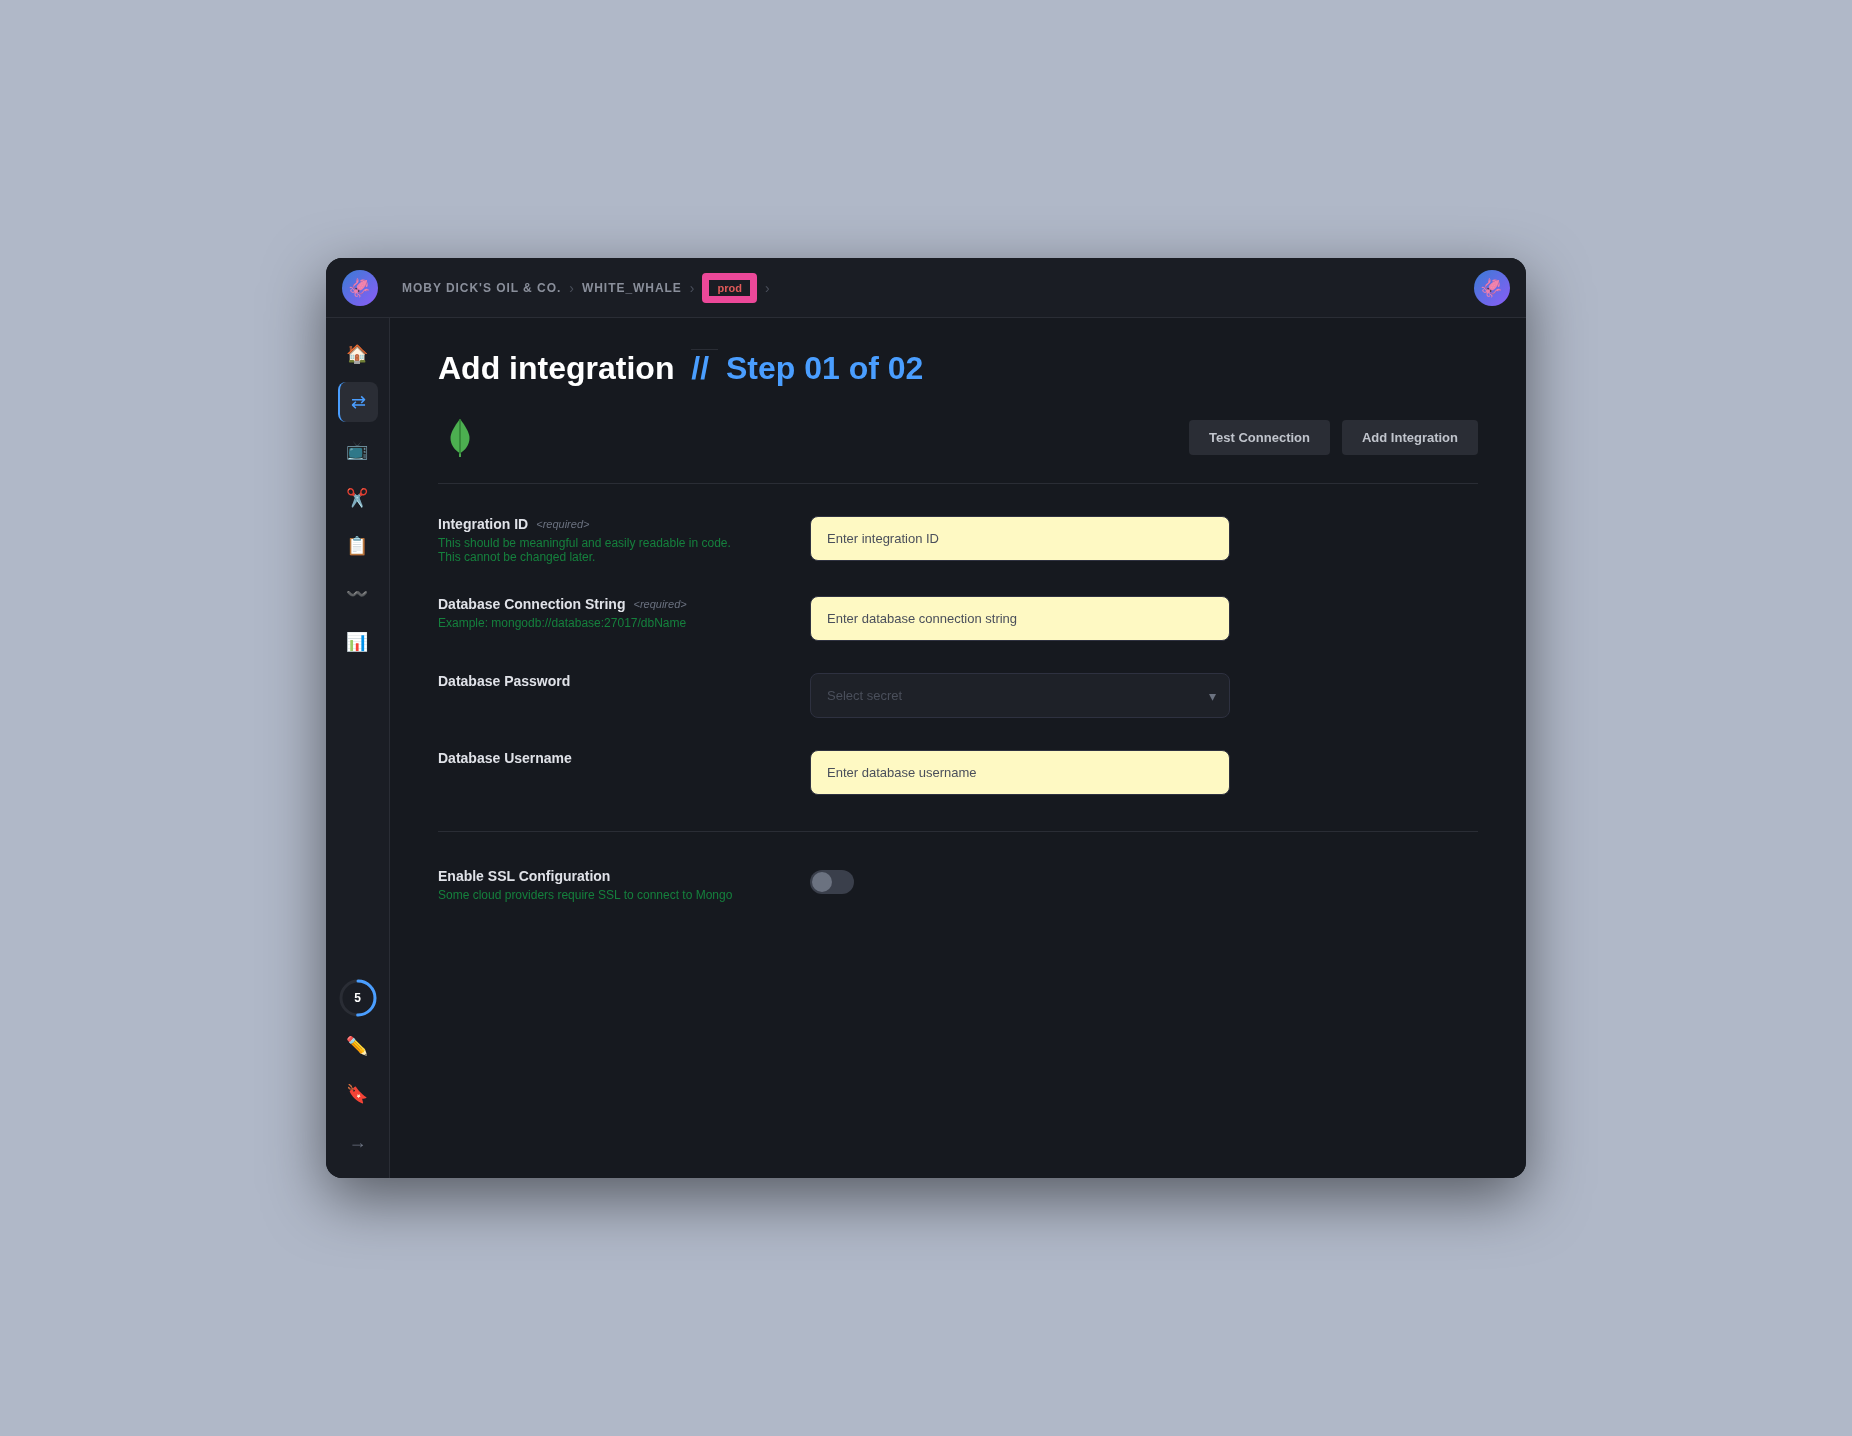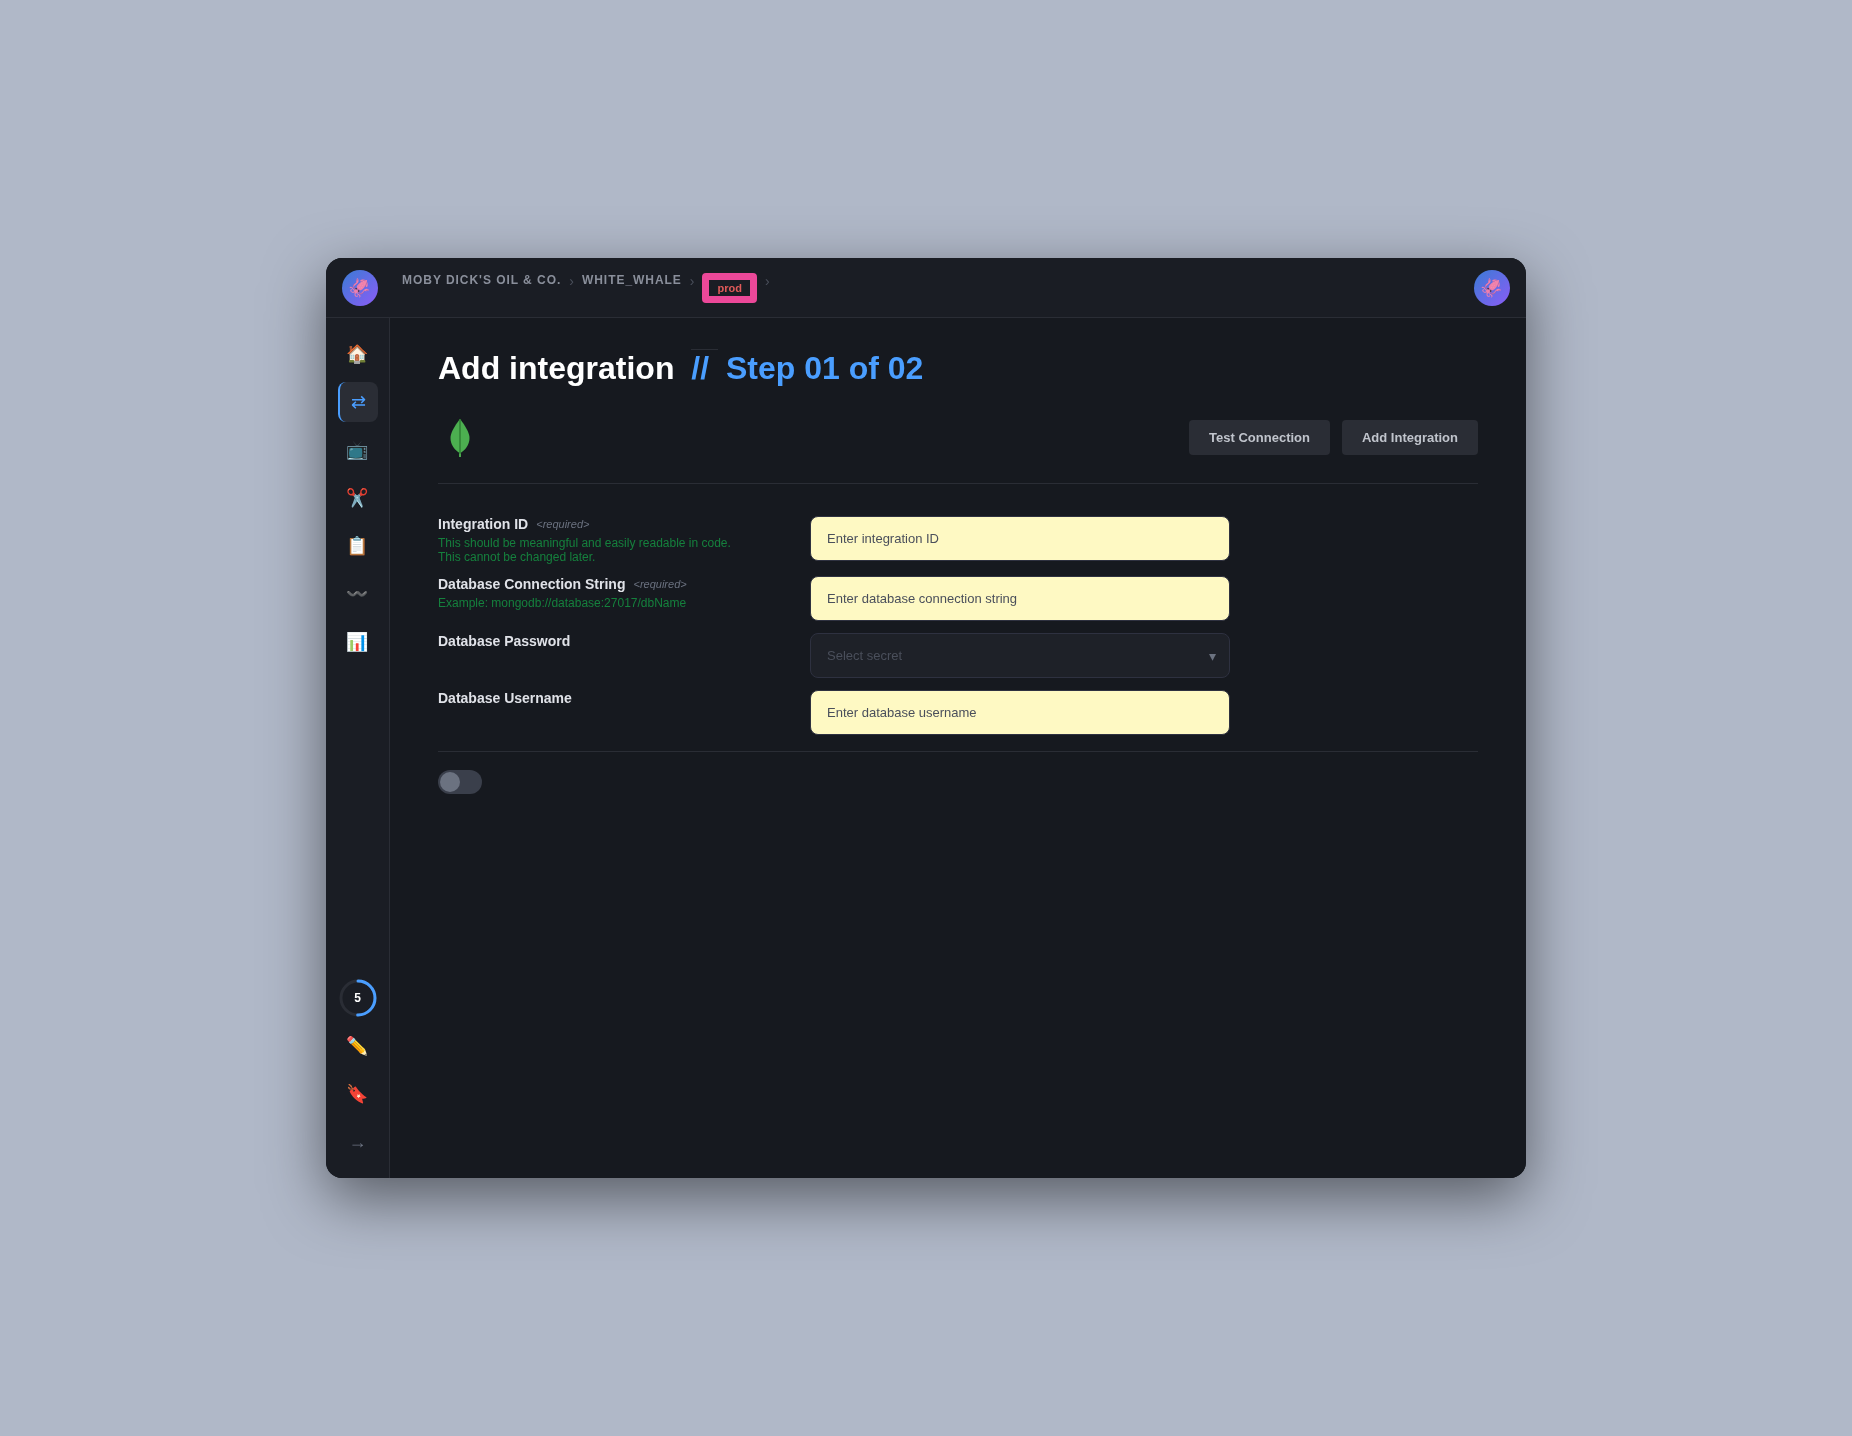--- a/index.html
+++ b/index.html
@@ -37,21 +37,21 @@
       border-radius: 50%;
       background: linear-gradient(135deg, #3a7bd5, #8b5cf6);
       display: flex;
       align-items: center;
       justify-content: center;
       font-size: 18px;
       margin-right: 24px;
     }
     .breadcrumb {
       display: flex;
-      align-items: flex-start;
+      align-items: center;
       gap: 8px;
       flex: 1;
     }
     .breadcrumb-item {
       color: #8a8f9b;
       font-size: 12px;
       font-weight: 600;
       letter-spacing: 0.08em;
       text-transform: uppercase;
     }
@@ -209,21 +209,21 @@
       color: #c0c4cc;
     }
     .btn-primary {
       background: #2a2d35;
       color: #c0c4cc;
     }
     
     .form-section {
       display: flex;
       flex-direction: column;
-      gap: 12px;
+      gap: 32px;
     }
     .form-row {
       display: flex;
       align-items: flex-start;
       gap: 32px;
     }
     .form-label-col {
       width: 340px;
       flex-shrink: 0;
     }
@@ -436,20 +436,26 @@
             </div>
           </div>
           <div class="form-input-col">
             <input class="form-input" type="text" placeholder="Enter database username" style="">
           </div>
         </div>
 
         <hr class="divider">
 
         <div class="toggle-row">
+          <div class="form-label-col">
+            <div class="form-label">
+              <span>Enable SSL Configuration</span>
+            </div>
+            <div class="form-hint">Some cloud providers require SSL to connect to Mongo</div>
+          </div>
           <div class="form-input-col">
             <div class="toggle-switch">
               <div class="toggle-knob"></div>
             </div>
           </div>
         </div>
 
       </div>
     </div>
   </div>

